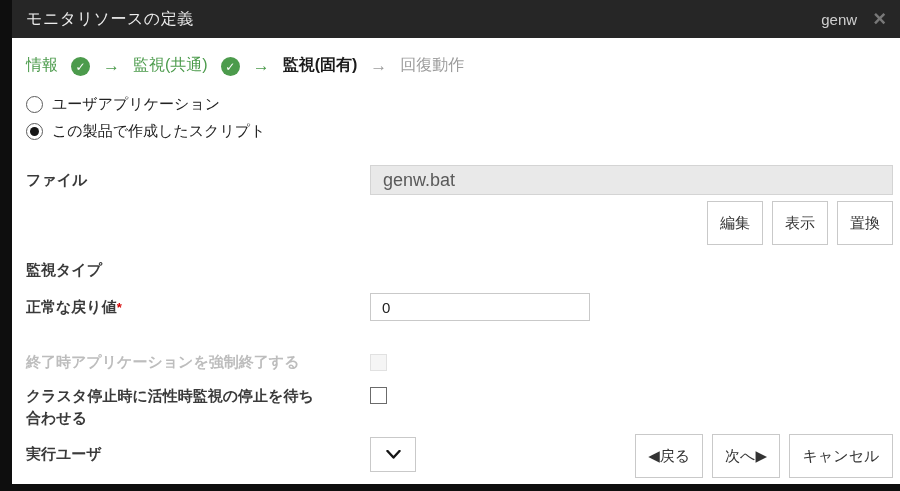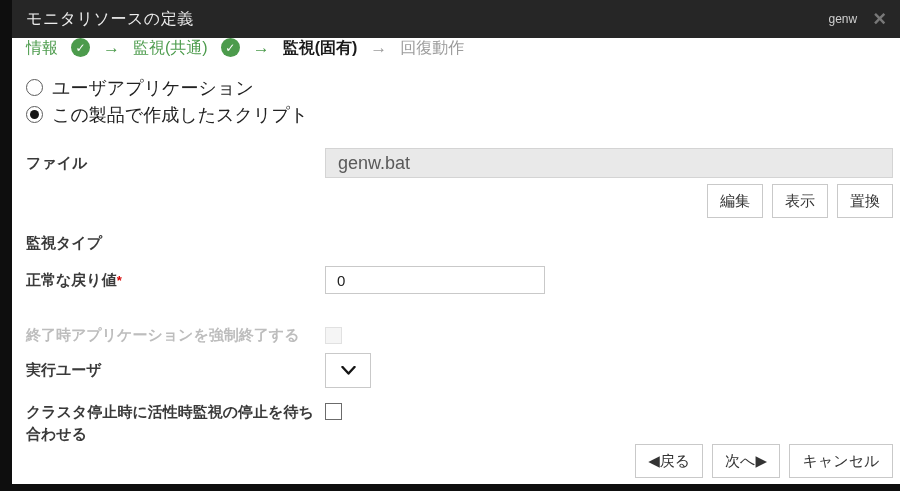--- a/index.html
+++ b/index.html
@@ -12,71 +12,71 @@
     position:absolute;left:12px;top:0;width:888px;height:484px;
     background:#ffffff;overflow:hidden;
   }
   
   .titlebar{
     height:38px;background:#262626;color:#ededed;
     display:flex;align-items:center;padding:0 14px;
   }
   .titlebar .title{font-size:16px;letter-spacing:.5px;}
   .titlebar .spacer{flex:1;}
-  .titlebar .res-name{font-size:12px;color:#cfcfcf;}
+  .titlebar .res-name{font-size:15px;color:#cfcfcf;}
   .titlebar .close{
     margin-left:16px;color:#787878;font-size:22px;line-height:1;
     font-weight:bold;cursor:pointer;
   }
   
   .content{padding:0 7px 0 14px;position:relative;}
   
   .steps{
-    display:flex;align-items:flex-start;gap:13px;
+    margin-top:17px;display:flex;align-items:flex-end;gap:13px;
     font-size:16px;
   }
   .step-done{color:#4c9b4c;}
   .step-current{color:#1b1b1b;font-weight:bold;}
   .step-upcoming{color:#9c9c9c;}
   .check-circle{
     width:19px;height:19px;border-radius:50%;background:#4c9b4c;
     color:#fff;font-size:12px;font-weight:bold;
     display:flex;align-items:center;justify-content:center;
   }
   .arrow{color:#4c9b4c;font-weight:bold;font-size:17px;}
   .arrow.gray{color:#9c9c9c;}
   
   .radio-group{margin-top:15px;}
-  .radio-row{display:flex;align-items:center;gap:9px;height:27px;font-size:18px;color:#222;}
+  .radio-row{display:flex;align-items:center;gap:9px;height:27px;font-size:15px;color:#222;}
   .radio{
     width:15px;height:15px;border:1px solid #5c5c5c;border-radius:50%;
     background:#fff;position:relative;flex-shrink:0;
   }
   .radio.checked::after{
     content:"";position:absolute;left:3px;top:3px;right:3px;bottom:3px;
     background:#161616;border-radius:50%;
   }
   
-  .form-row{display:flex;align-items:center;}
+  .form-row{display:flex;align-items:center;gap:45px;}
   .label-col{
     width:299px;flex-shrink:0;font-size:15px;font-weight:bold;color:#3a3a3a;
   }
   .label-col.disabled{color:#bdbdbd;}
   .req{color:#d40000;font-size:13px;}
   
   .row-file{margin-top:20px;}
   .input-disabled{
     flex:1;height:28px;background:#e9e9e9;border:1px solid #d4d4d4;
     color:#5a5a5a;font-size:18px;padding:0 12px;
     font-family:"Liberation Sans","DejaVu Sans",sans-serif;
   }
   
   .file-btn-row{display:flex;justify-content:flex-end;gap:9px;margin-top:6px;}
   .btn{
-    height:34px;background:#fff;border:1px solid #c9c9c9;color:#333;
+    height:44px;background:#fff;border:1px solid #c9c9c9;color:#333;
     font-size:15px;display:flex;align-items:center;justify-content:center;
     padding:0 12px;min-width:53px;box-sizing:border-box;cursor:pointer;
     font-family:"Liberation Sans","DejaVu Sans",sans-serif;
   }
   
   .row-montype{margin-top:14px;align-items:center;}
   .row-montype .label-col{padding-top:2px;}
   .radio-stack .radio-row{height:28px;}
   
   .row-return{margin-top:13px;}
@@ -163,32 +163,32 @@
     <div class="form-row row-return">
       <span class="label-col"><span>正常な戻り値</span><span class="req">*</span></span>
       <input class="input-text" type="text" value="0" style="">
     </div>
 
     <div class="form-row row-forcekill">
       <span class="label-col disabled">終了時アプリケーションを強制終了する</span>
       <span class="checkbox disabled"></span>
     </div>
 
+    <div class="form-row row-waitstop">
+      <span class="label-col">クラスタ停止時に活性時監視の停止を待ち合わせる</span>
+      <span class="checkbox"></span>
+    </div>
+
     <div class="form-row row-execuser">
       <span class="label-col">実行ユーザ</span>
       <div class="select-box">
         <svg width="15" height="9" viewBox="0 0 15 9">
           <polyline points="1.5,1 7.5,7.5 13.5,1" fill="none" stroke="#151515" stroke-width="2.4" stroke-linecap="round" stroke-linejoin="round"></polyline>
         </svg>
       </div>
-    </div>
-
-    <div class="form-row row-waitstop">
-      <span class="label-col">クラスタ停止時に活性時監視の停止を待ち合わせる</span>
-      <span class="checkbox"></span>
     </div>
 
   </div>
 
   <div class="footer">
     <button class="btn btn-back">◀戻る</button>
     <button class="btn btn-next">次へ▶</button>
     <button class="btn btn-cancel">キャンセル</button>
   </div>
 

